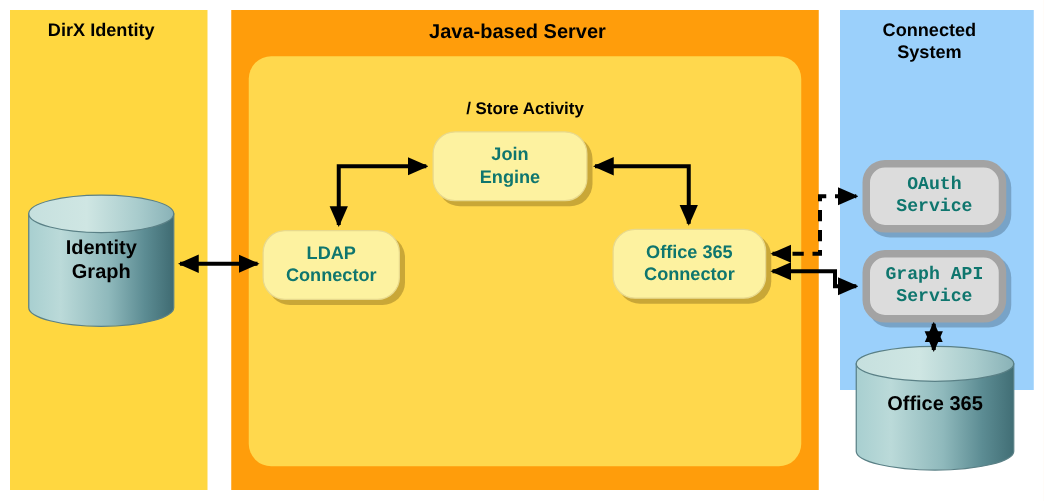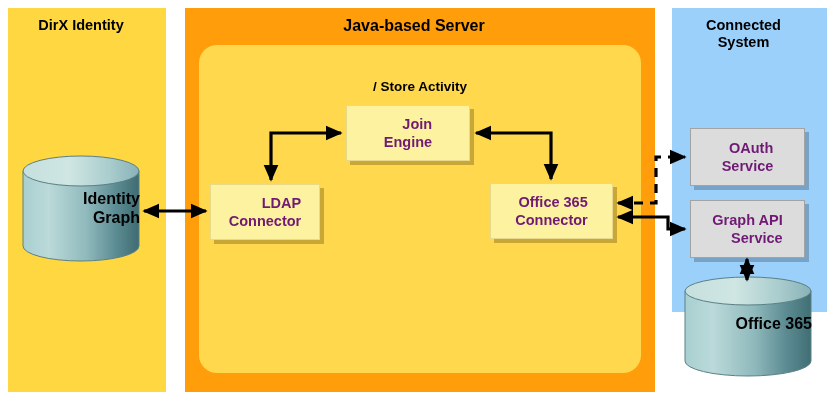--- a/index.html
+++ b/index.html
@@ -61,56 +61,57 @@
     font-weight: bold;
     font-size: 13.5px;
     color: #000000;
     line-height: 21px;
   }
 
   
   .node {
     position: absolute;
     box-sizing: border-box;
-    border-radius: 0;
+    border-radius: 18px;
     display: flex;
     align-items: center;
     justify-content: center;
-    text-align: right;
+    text-align: center;
     font-weight: bold;
     font-size: 14.5px;
-    color: #701a75;
+    color: #0f766e;
     line-height: 18px;
     box-shadow: 4px 4px 0 rgba(60,40,0,0.28);
   }
   .node.yellow {
     background: #fdf2a0;
     border: 1px solid #e8d98d;
   }
   .node.grey {
     background: #dcdcdc;
-    border: 1px solid #a3a3a3;
+    border: 6px solid #a3a3a3;
     box-shadow: 4px 4px 0 rgba(40,60,80,0.30);
+    font-family: Liberation Mono, monospace;
   }
 
   #node-join-engine   { left: 346px; top: 105px; width: 124px; height: 56px; }
   #node-ldap          { left: 210px; top: 184px; width: 110px; height: 56px; }
   #node-o365-conn     { left: 490px; top: 183px; width: 123px; height: 56px; }
   #node-oauth         { left: 690px; top: 128px; width: 115px; height: 58px; }
   #node-graph-api     { left: 690px; top: 200px; width: 115px; height: 58px; }
 
   
   .cylinder {
     position: absolute;
   }
   .cylinder svg { display: block; overflow: visible; }
   .cyl-label {
     position: absolute;
     left: 0; right: 0;
-    text-align: right;
+    text-align: center;
     font-weight: bold;
     font-size: 16px;
     color: #000000;
     line-height: 19px;
     pointer-events: none;
   }
   #cyl-identity-store { left: 22px; top: 155px; width: 118px; height: 107px; }
   #cyl-identity-store .cyl-label { top: 34px; }
   #cyl-office365 { left: 684px; top: 276px; width: 128px; height: 101px; }
   #cyl-office365 .cyl-label { top: 38px; }

